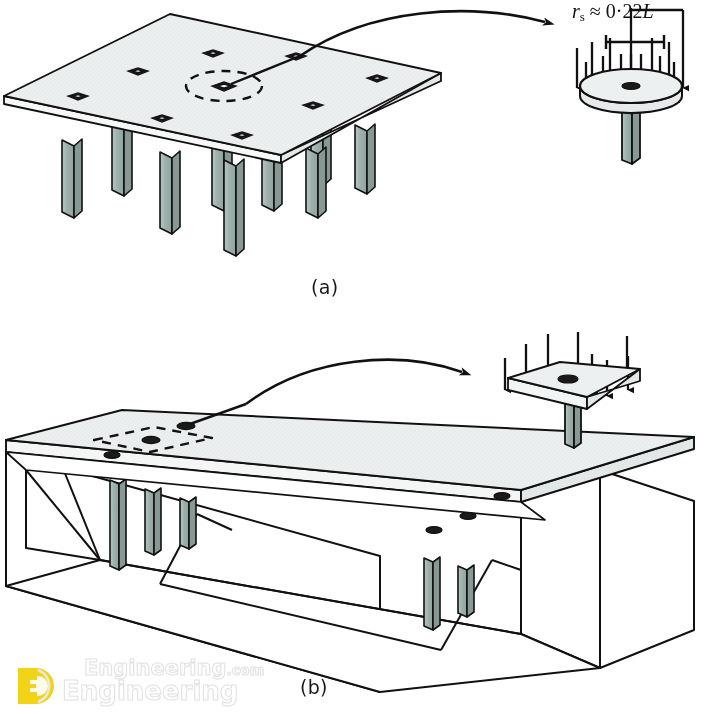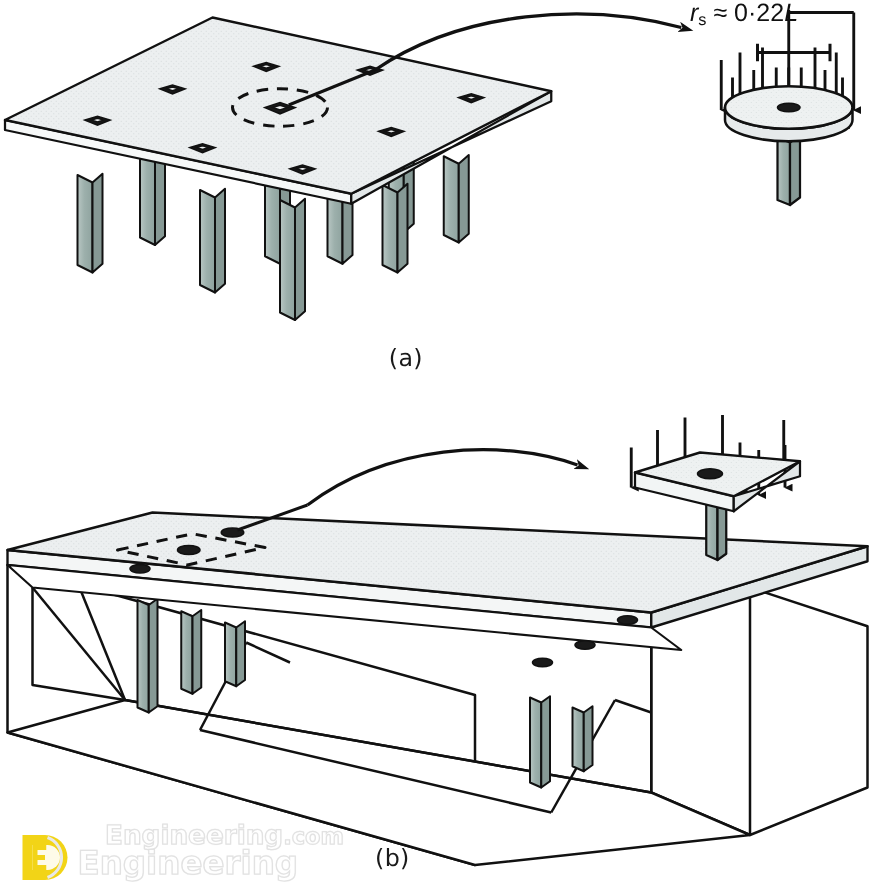--- a/index.html
+++ b/index.html
@@ -2,29 +2,29 @@
 <html><head>
 <meta charset="utf-8">
 <style>
   html,body{margin:0;padding:0;background:#ffffff;}
   body{width:705px;height:714px;position:relative;overflow:hidden;
        font-family:"DejaVu Sans","Liberation Sans",sans-serif;color:#111;}
   #figure{position:absolute;left:0;top:0;width:705px;height:714px;}
   .fig-label{position:absolute;font-size:19px;color:#1a1a1a;letter-spacing:.3px;}
   #label-a{left:311px;top:276px;}
   #label-b{left:300px;top:676px;}
-  #formula{position:absolute;left:552px;top:0px;font-size:20px;color:#111;
-           font-family:Liberation Sans, sans-serif;white-space:nowrap;}
+  #formula{position:absolute;left:572px;top:0px;font-size:20px;color:#111;
+           font-family:Liberation Serif, serif;white-space:nowrap;}
   #formula .sub{font-size:13px;vertical-align:-3px;}
   #formula .ital{font-style:italic;}
   #watermark{position:absolute;left:14px;top:658px;width:250px;height:50px;}
   .wm-text{position:absolute;font-weight:bold;color:#ffffff;
            -webkit-text-stroke:1px #e2e2e2;text-shadow:0 0 1px #dcdcdc;}
   #wm-disc{left:70px;top:-2px;font-size:21px;}
-  #wm-dot{font-size:18px;}
+  #wm-dot{font-size:14px;}
   #wm-eng{left:48px;top:18px;font-size:26px;}
 </style>
 </head>
 <body>
 
 <svg id="figure" viewBox="0 0 705 714">
   <defs>
     <pattern id="stipple" width="4" height="4" patternUnits="userSpaceOnUse">
       <rect width="4" height="4" fill="#eceff0"></rect>
       <circle cx="1" cy="1" r="0.45" fill="#d3d9da"></circle>

